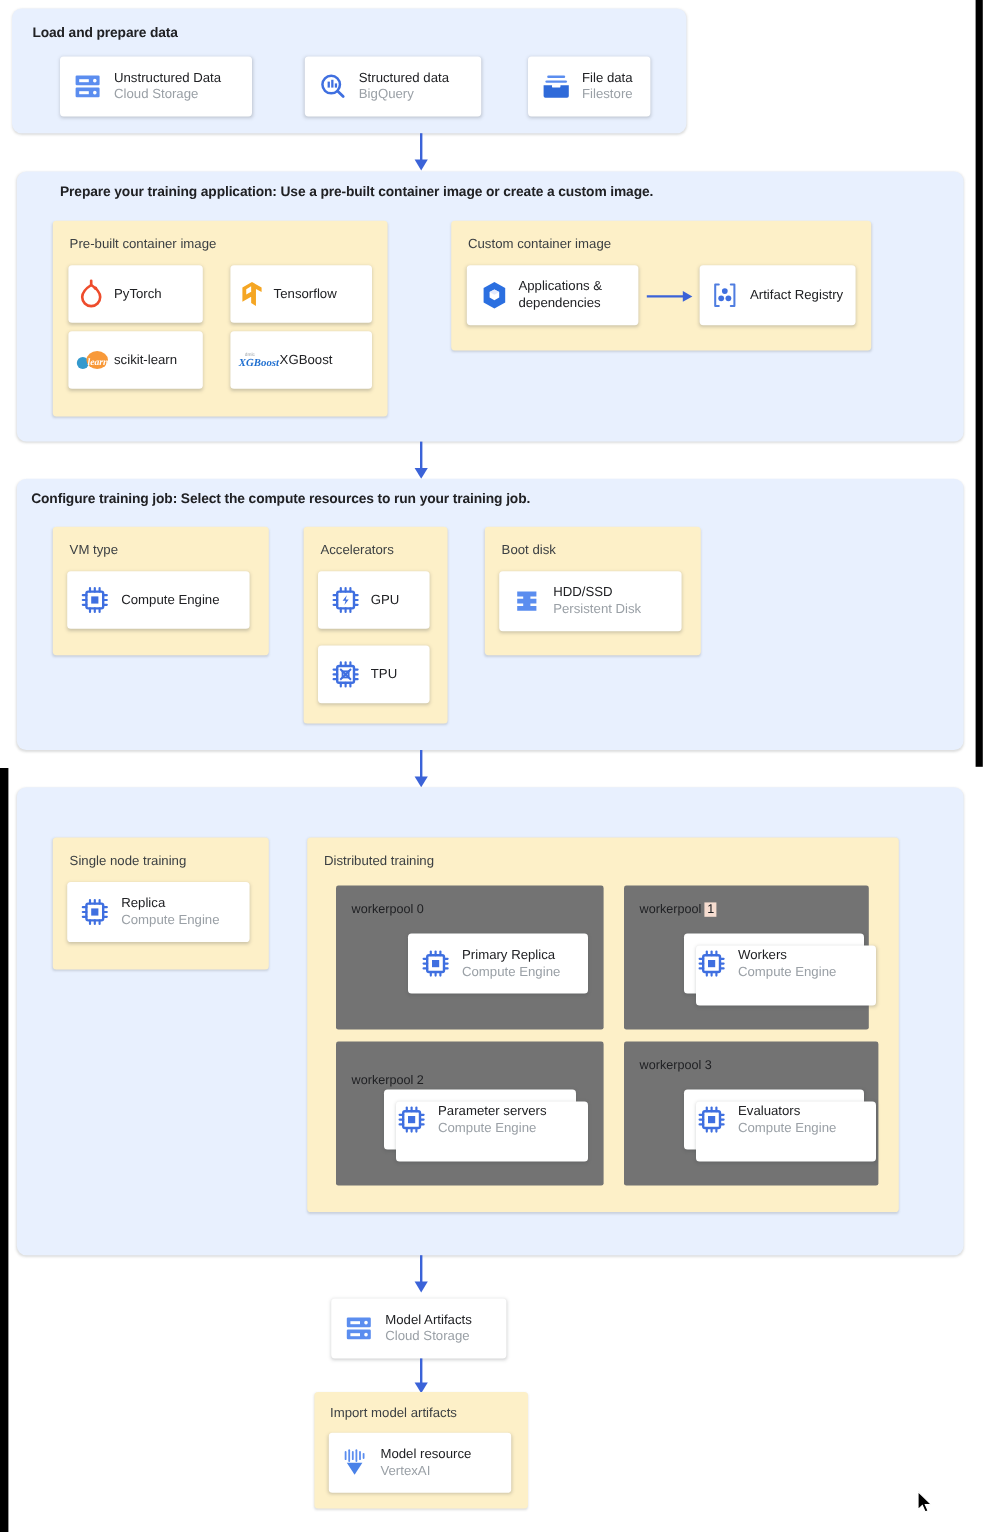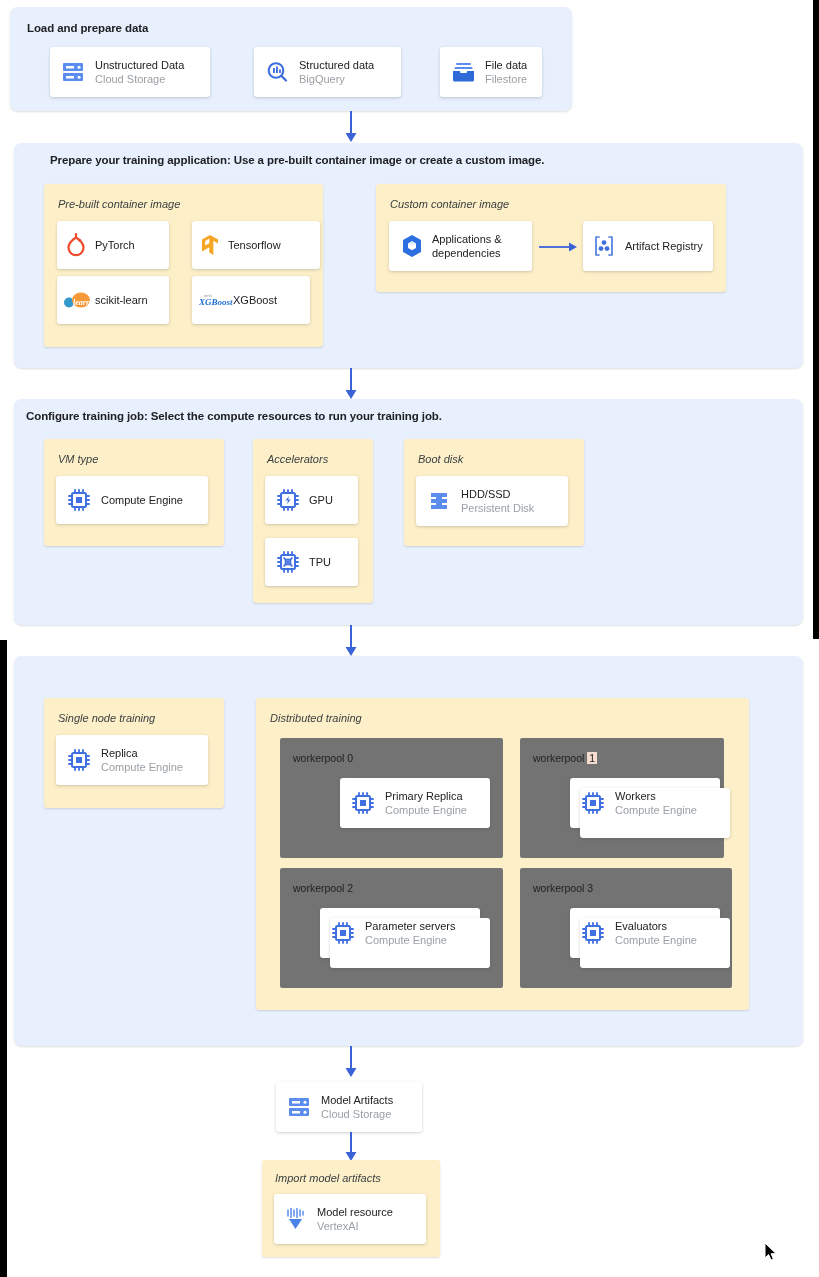--- a/index.html
+++ b/index.html
@@ -21,21 +21,21 @@
     position:absolute;font-size:11.5px;font-weight:bold;color:#202124;
     letter-spacing:-.1px;white-space:nowrap;
   }
 
   
   .group{
     position:absolute;background:#fdf0c8;border-radius:3px;
     box-shadow:0 1px 2px rgba(60,64,67,.18);
   }
   .group-title{
-    position:absolute;font-size:11px;color:#3c4043;white-space:nowrap;font-style:italic;
+    position:absolute;font-size:11px;color:#3c4043;white-space:nowrap;
   }
 
   
   .pool{position:absolute;background:#737373;border-radius:2px;}
   .pool-title{position:absolute;font-size:10.5px;color:#202124;white-space:nowrap;}
   .hl{background:#f6ddd0;padding:0 2px;}
 
   
   .card{
     position:absolute;background:#ffffff;border-radius:3px;
@@ -136,21 +136,21 @@
           <path d="M11 4.5 C5.5 8 3.5 11 3.5 14.6 A7.5 7.5 0 0 0 18.5 14.6 C18.5 11 16.5 8 11 4.5 Z" fill="none" stroke="#ee4c2c" stroke-width="2.2"></path>
           <path d="M11 4.5 L11 1" stroke="#ee4c2c" stroke-width="2.2" stroke-linecap="round"></path>
           <circle cx="14.6" cy="7.2" r="1.5" fill="#ee4c2c"></circle>
         </svg>
       </span>
       <span class="txt">
         <span class="t1">PyTorch</span>
       </span>
     </div>
 
-    <div class="card" style="left:148px;top:37px;width:128px;height:48px;padding:0 6px;">
+    <div class="card" style="left:148px;top:37px;width:118px;height:48px;padding:0 6px;">
       <span class="ic" style="width:24px;height:24px;margin-right:6px;">
         <svg width="20" height="22" viewBox="0 0 20 22">
           <path d="M10 1 L18 5.6 L18 9.4 L13.3 6.8 L13.3 21 L9.3 18.6 L9.3 4.5 L5.2 7 L5.2 11.5 L9.3 9.2 L9.3 13.3 L2 17.4 L2 5.6 Z" fill="#f5a623"></path>
         </svg>
       </span>
       <span class="txt">
         <span class="t1">Tensorflow</span>
       </span>
     </div>
 
@@ -432,21 +432,21 @@
           </svg>
         </span>
         <span class="txt">
           <span class="t1">Workers</span>
           <span class="t2">Compute Engine</span>
         </span>
       </div>
     </div>
 
     <div class="pool" style="left:24px;top:170px;width:223px;height:120px;">
-      <div class="pool-title" style="left:13px;top:14px;">
+      <div class="pool-title" style="left:13px;top:26px;">
         <span>workerpool</span>
         <span>2</span>
       </div>
       <div class="card stacked" style="left:40px;top:40px;width:160px;height:50px;padding:0 10px;">
         <span class="ic" style="width:26px;height:26px;margin-right:9px;">
           <svg width="24" height="24" viewBox="0 0 24 24">
             <rect x="5" y="5" width="14" height="14" rx="1.5" fill="none" stroke="#3f6fe0" stroke-width="2"></rect>
             <rect x="9" y="9" width="6" height="6" fill="#3f6fe0"></rect>
             <g stroke="#3f6fe0" stroke-width="1.8" stroke-linecap="round">
               <line x1="8" y1="2" x2="8" y2="5"></line>

